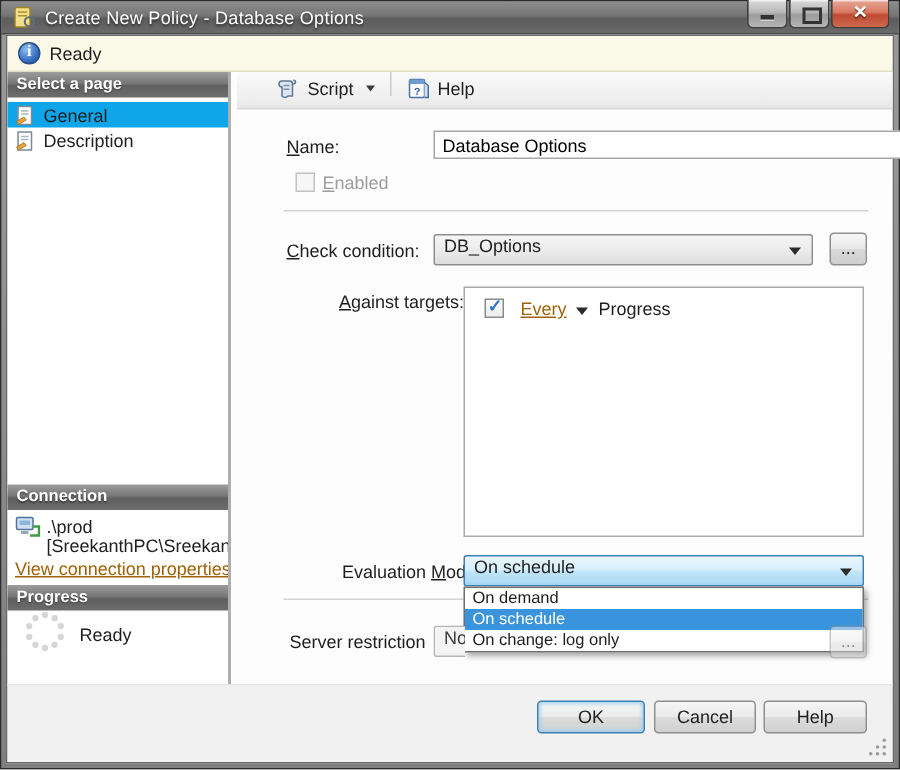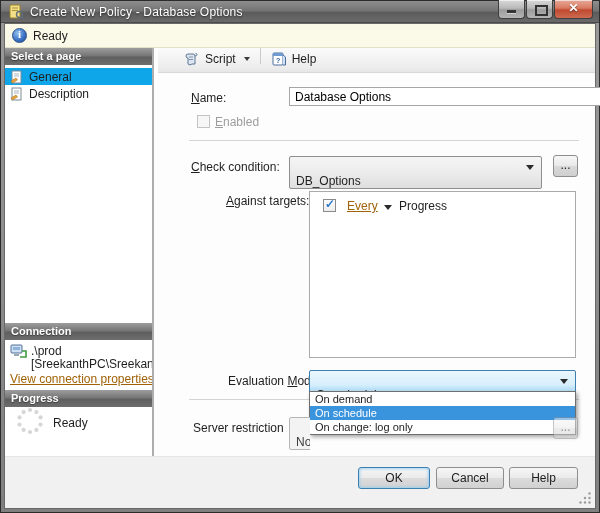--- a/index.html
+++ b/index.html
@@ -40,22 +40,22 @@
   
   .main{position:absolute;left:149px;top:24px;right:0;height:409px;background:#fdfdfd;}
   .toolbar{position:absolute;left:4px;top:0;right:0;height:25px;background:linear-gradient(#fbfbfb,#ededed 80%,#e6e6e6);border-bottom:1px solid #d8d8d8;display:flex;align-items:flex-start;}
   .tbtn{display:flex;align-items:center;gap:5px;height:21px;padding:0 4px;border:1px solid transparent;border-radius:2px;cursor:pointer;}
   .tb-sep{width:1px;height:16px;background:#c9c9c9;margin:0 5px;}
   .caret{width:0;height:0;border-left:3px solid transparent;border-right:3px solid transparent;border-top:4px solid #3b3b3b;margin-left:3px;}
   .lbl{position:absolute;white-space:nowrap;}
   .key{text-decoration:underline;}
   .sep{position:absolute;left:35px;right:16px;height:1px;background:#d4d4d4;}
   .txt{position:absolute;border:1px solid #a6a6a6;background:#fff;padding:2px 5px;font:12px "Liberation Sans",sans-serif;}
-  .combo{position:absolute;height:33px;border:1px solid #8e8e8e;border-radius:2px;
-    background:linear-gradient(#f5f5f5,#ebebeb 55%,#dedede);display:flex;align-items:flex-end;padding-left:6px;cursor:pointer;}
+  .combo{position:absolute;height:21px;border:1px solid #8e8e8e;border-radius:2px;
+    background:linear-gradient(#f5f5f5,#ebebeb 55%,#dedede);display:flex;align-items:flex-start;padding-left:6px;cursor:pointer;}
   .combo .arr{position:absolute;right:7px;top:8px;width:0;height:0;border-left:4px solid transparent;border-right:4px solid transparent;border-top:5px solid #2b2b2b;}
   .combo.focus{background:linear-gradient(#eaf6fd,#d7effc 45%,#bfe4f9 55%,#a9d9f5);border-color:#3c7fb1;}
   .combo.disabled{background:#f3f3f3;border-color:#b5b5b5;color:#3c3c3c;}
   .browse{position:absolute;width:25px;height:22px;border:1px solid #8e8e8e;border-radius:3px;
     background:linear-gradient(#f7f7f7,#e8e8e8 50%,#d9d9d9 50%,#cfcfcf);text-align:center;line-height:18px;cursor:pointer;}
   .browse.disabled{opacity:.5;cursor:default;}
   .chk{position:absolute;width:13px;height:13px;border:1px solid #8a8a8a;background:linear-gradient(#fcfcfc,#ededed);}
   .chk.checked::after{content:"✓";position:absolute;left:1px;top:-3px;color:#2f7acb;font-weight:bold;font-size:12px;}
   .chk.disabled{border-color:#c3c3c3;background:#f6f6f6;}
   .targets{position:absolute;border:1px solid #aaa;background:#fff;}

